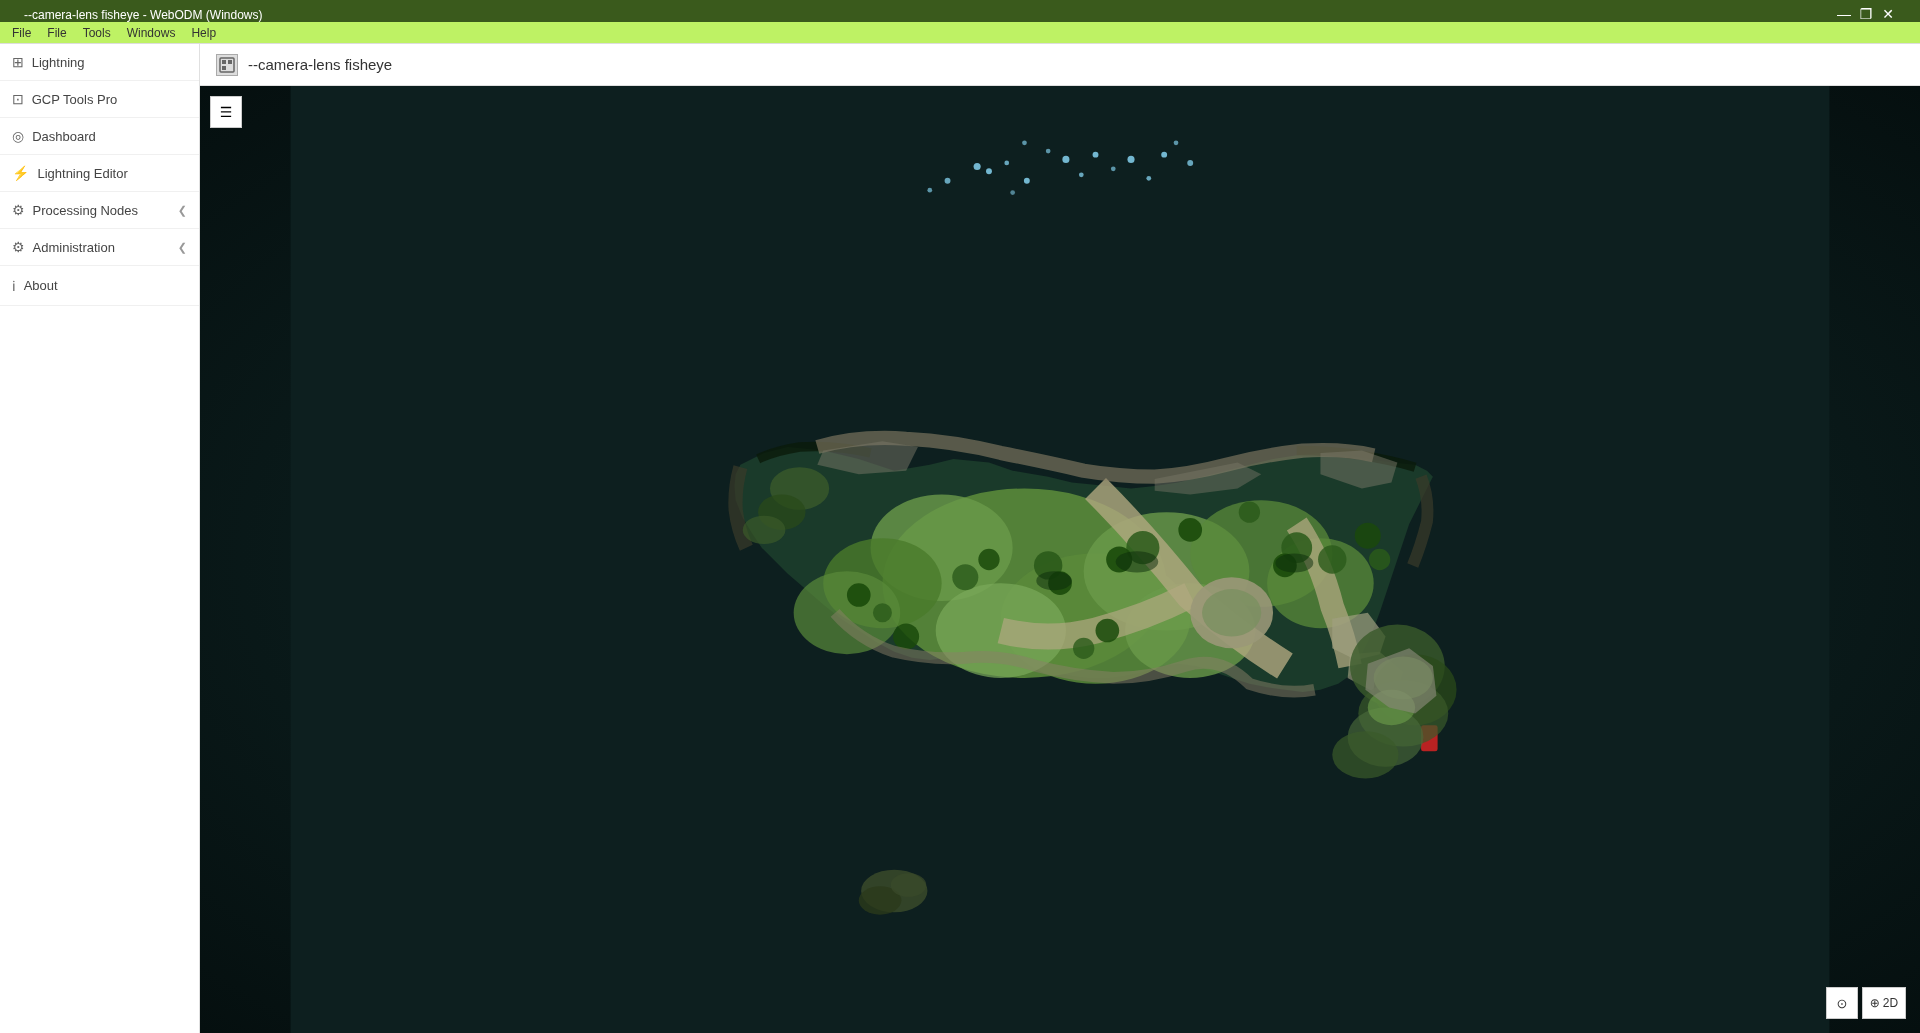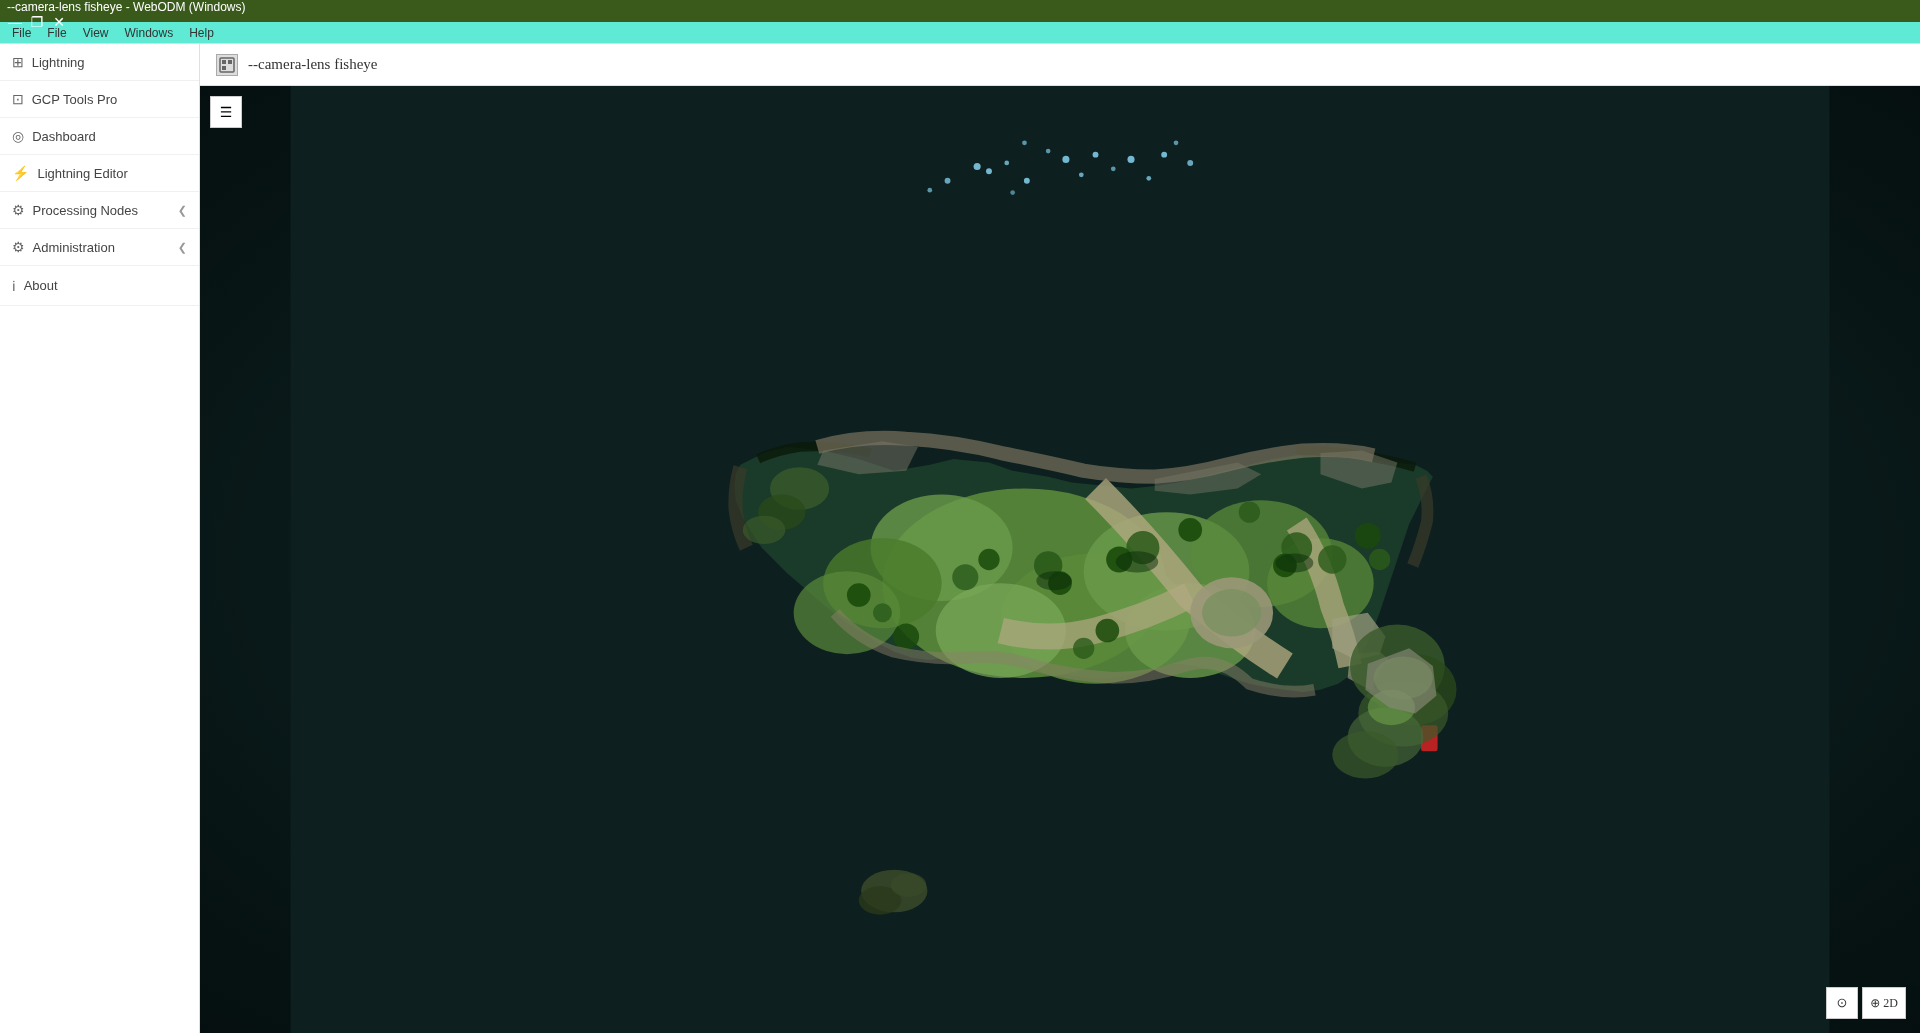--- a/index.html
+++ b/index.html
@@ -3,44 +3,43 @@
   <meta charset="utf-8">
   <style>
     * { margin: 0; padding: 0; box-sizing: border-box; }
     body { font-family: -apple-system, BlinkMacSystemFont, 'Segoe UI', sans-serif; font-size: 13px; background: #f0f0f0; overflow: hidden; width: 1920px; height: 1033px; }
 
     
     #titlebar {
       height: 22px;
       background: #3a5a1c;
       display: flex;
-      align-items: flex-start;
+      align-items: flex-end;
       justify-content: space-between;
-      padding: 0 7px;
+      padding: 0 24px;
       color: white;
       font-size: 12px;
       user-select: none;
-      flex-direction: column;
     }
     #titlebar-controls { display: flex; gap: 6px; }
     .titlebar-btn {
       width: 16px; height: 16px;
       background: transparent;
       border: none;
       color: white;
       font-size: 14px;
       cursor: pointer;
       display: flex; align-items: center; justify-content: center;
       padding: 0;
     }
 
     
     #menubar {
       height: 22px;
-      background: #5eead4;
+      background: #bef264;
       border-bottom: 1px solid #ddd;
       display: flex;
       align-items: center;
       padding: 0 4px;
     }
     .menu-item {
       padding: 2px 8px;
       font-size: 12px;
       cursor: pointer;
       color: #333;
@@ -73,21 +72,20 @@
     }
     .nav-item .nav-icon { font-size: 14px; color: #666; flex-shrink: 0; }
     .nav-item .nav-arrow { margin-left: auto; color: #999; font-size: 11px; }
 
     
     #main {
       flex: 1;
       display: flex;
       flex-direction: column;
       background: #f97316;
-      font-family: Liberation Serif, serif;
     }
 
     
     #page-header {
       height: 42px;
       background: #fff;
       border-bottom: 1px solid #e0e0e0;
       display: flex;
       align-items: center;
       padding: 0 16px;
@@ -170,21 +168,21 @@
   <div id="titlebar-controls">
     <button class="titlebar-btn">—</button>
     <button class="titlebar-btn">❐</button>
     <button class="titlebar-btn">✕</button>
   </div>
 </div>
 
 <div id="menubar">
     <div class="menu-item">File</div>
     <div class="menu-item">File</div>
-    <div class="menu-item">View</div>
+    <div class="menu-item">Tools</div>
     <div class="menu-item">Windows</div>
     <div class="menu-item">Help</div>
   </div>
 
 <div id="app">
 
   <div id="sidebar">
       <div class="nav-item">
         <span class="nav-icon">⊞</span>
         <span>Lightning</span>

